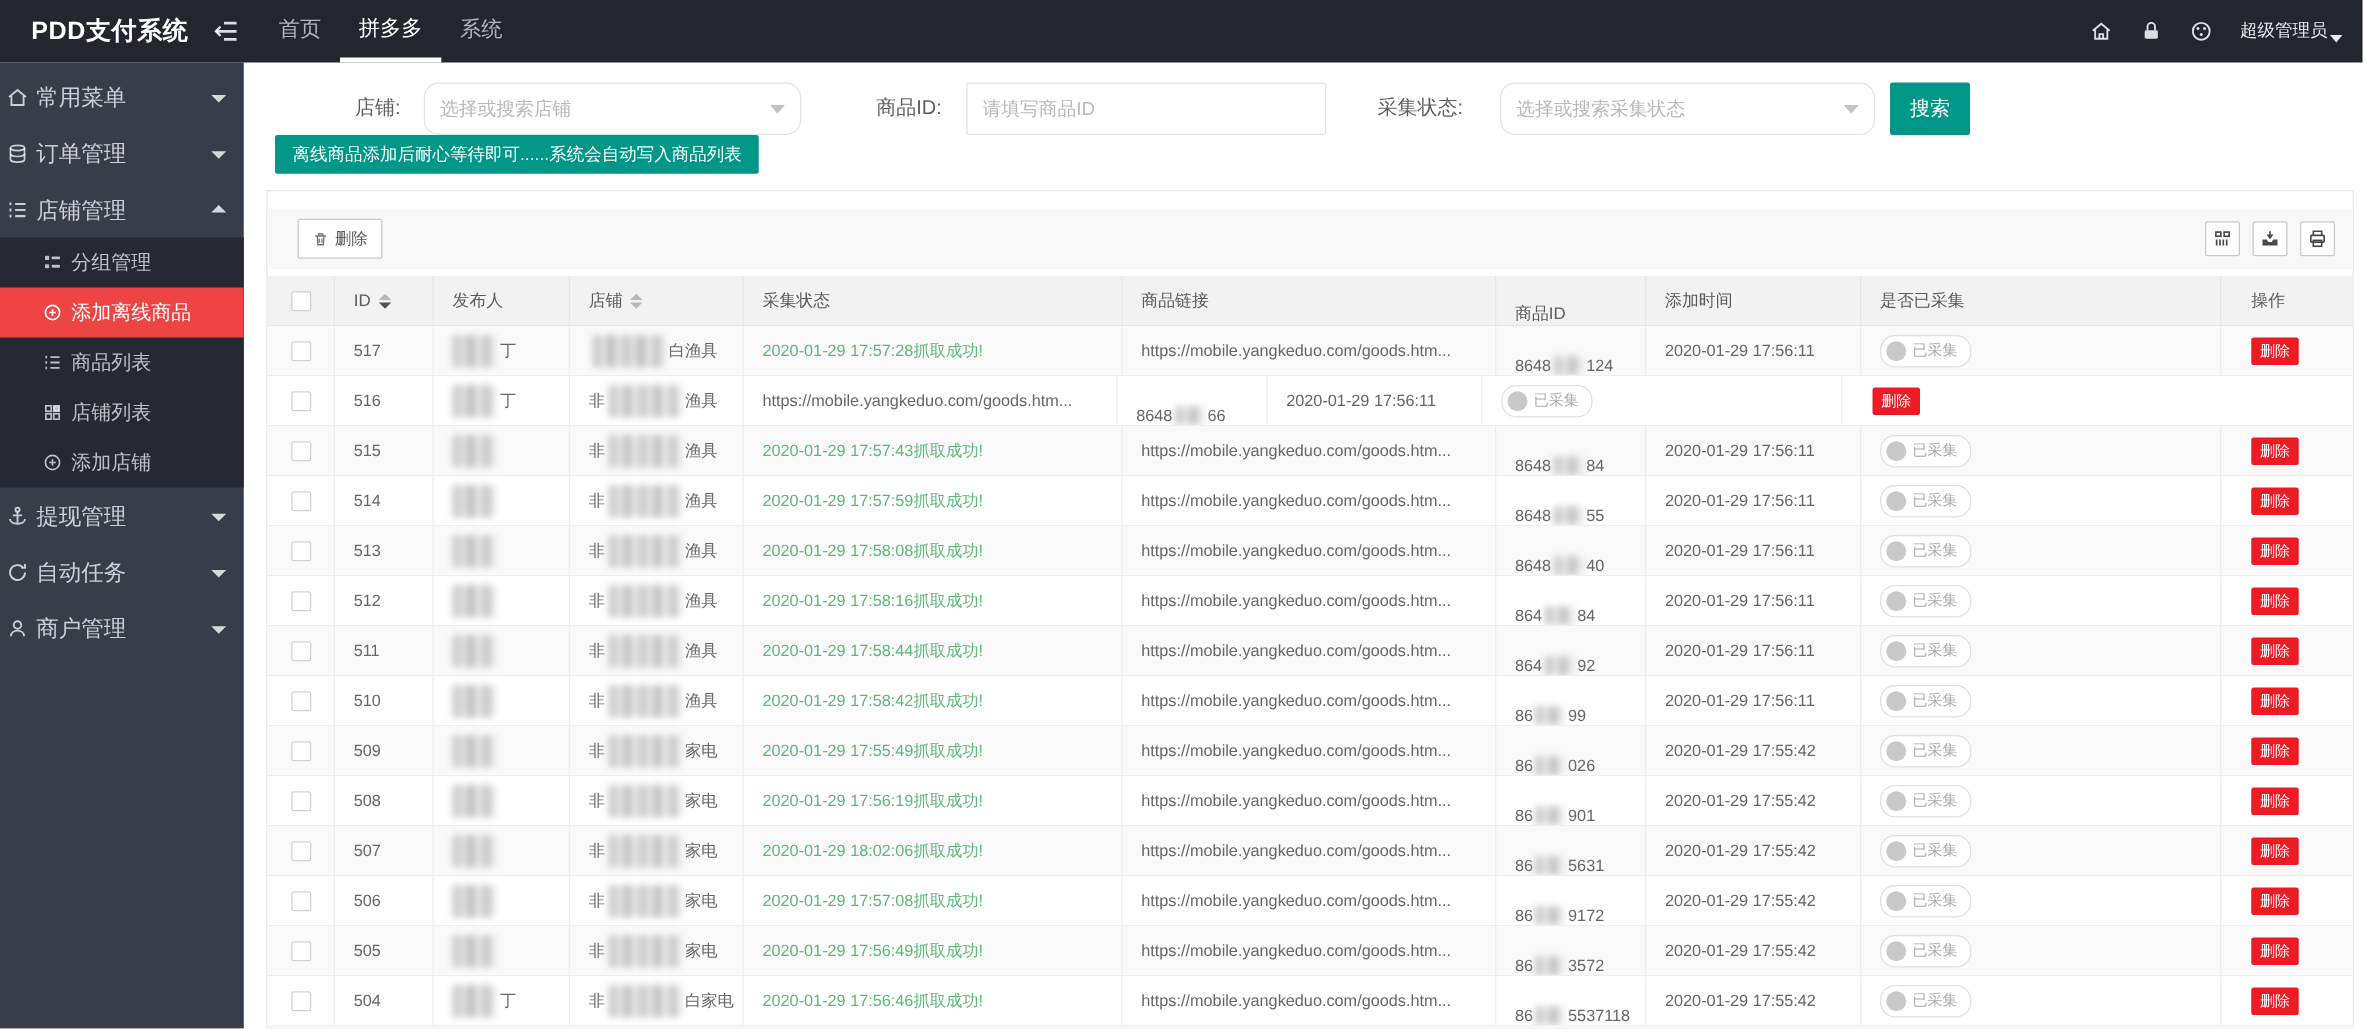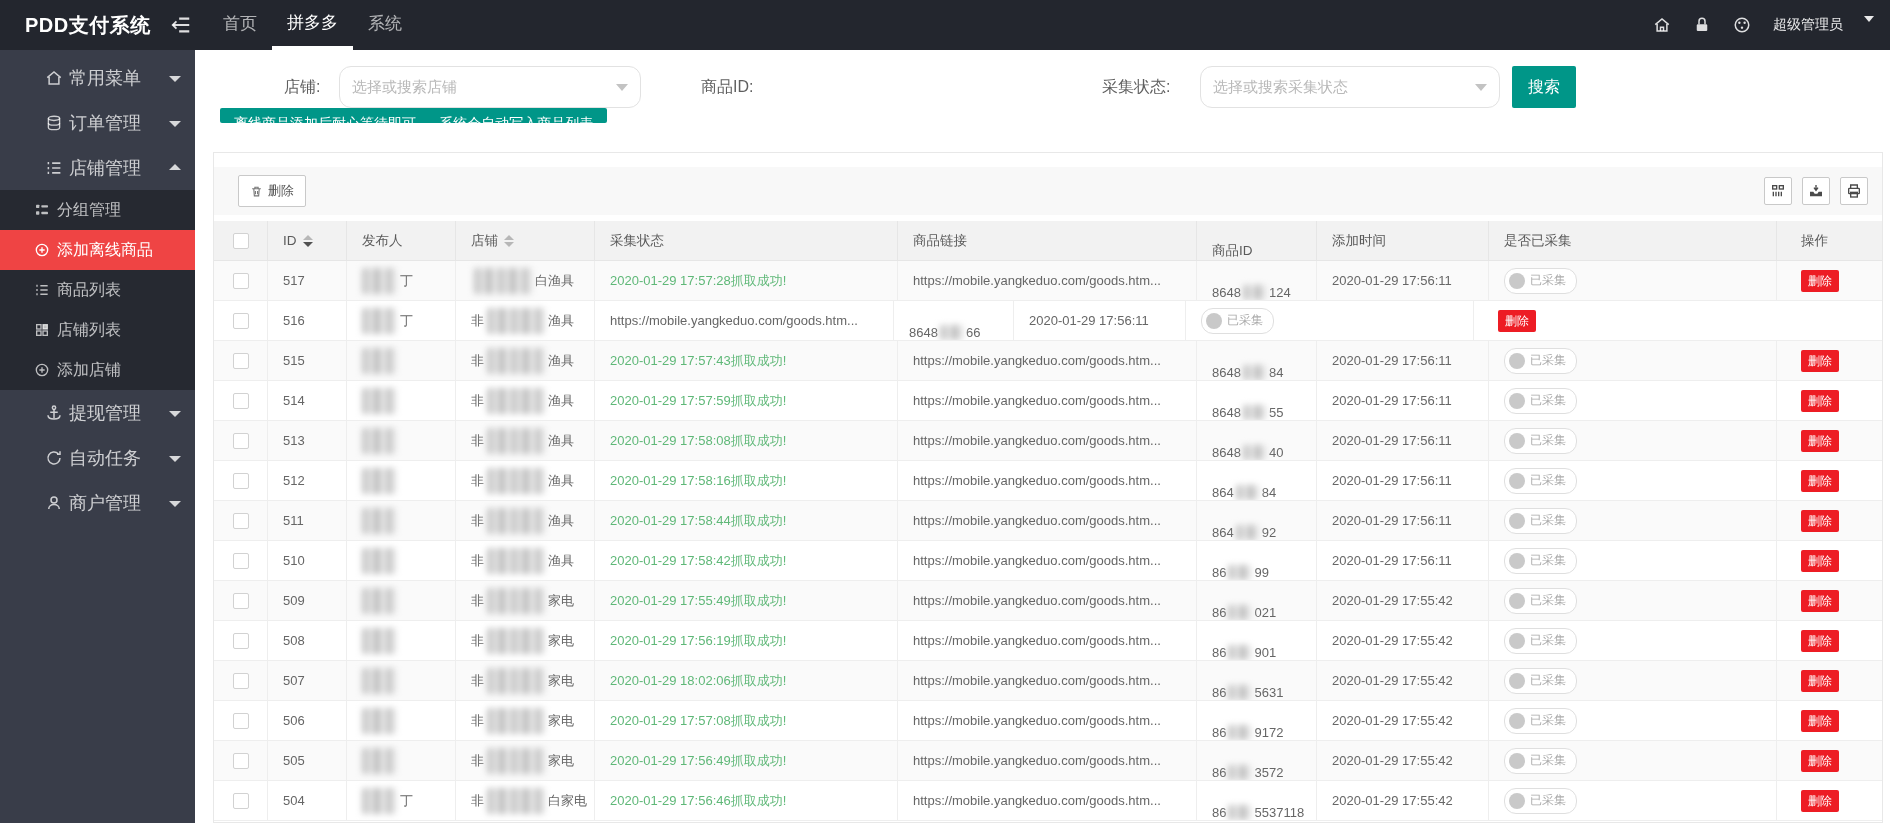--- a/index.html
+++ b/index.html
@@ -9,46 +9,46 @@
   .header{position:absolute;left:0;top:0;width:1890px;height:50px;background:#23262E;z-index:30;}
   .logo{position:absolute;left:25px;top:0;height:50px;line-height:50px;color:#fff;font-size:20px;font-weight:bold;letter-spacing:.5px;}
   .burger{position:absolute;left:170px;top:14px;width:22px;height:22px;color:rgba(255,255,255,.85);cursor:pointer;}
   .burger svg{width:22px;height:22px;}
   .topnav{position:absolute;left:208px;top:0;height:50px;display:flex;}
   .nav-item{height:50px;line-height:48px;padding:0 15px;font-size:17px;color:rgba(255,255,255,.65);cursor:pointer;box-sizing:border-box;}
   .nav-item.active{color:#fff;border-bottom:4px solid #fff;line-height:46px;}
   .h-right{position:absolute;right:16px;top:0;height:50px;display:flex;align-items:center;gap:22px;color:rgba(255,255,255,.85);}
   .h-ico{width:18px;height:18px;display:inline-block;cursor:pointer;}
   .h-ico svg{width:18px;height:18px;}
-  .user-menu{display:flex;align-items:flex-start;gap:21px;cursor:pointer;color:rgba(255,255,255,.9);font-size:14px;}
+  .user-menu{display:flex;align-items:flex-end;gap:2px;cursor:pointer;color:rgba(255,255,255,.9);font-size:14px;}
   .caret{width:0;height:0;border-left:5px solid transparent;border-right:5px solid transparent;border-top:6px solid rgba(255,255,255,.9);display:inline-block;}
   
   .sidebar{position:absolute;left:0;top:50px;width:195px;height:773px;background:#393D49;z-index:20;}
   .side-wrap{padding-top:5px;}
-  .side-item{position:relative;height:45px;display:flex;align-items:center;padding-left:5px;color:rgba(255,255,255,.75);font-size:18px;cursor:pointer;margin-left:40px;}
+  .side-item{position:relative;height:45px;display:flex;align-items:center;padding-left:5px;color:rgba(255,255,255,.75);font-size:18px;cursor:pointer;}
   .si-icon{width:18px;height:18px;margin-right:6px;flex:0 0 18px;}
   .si-icon svg{width:18px;height:18px;}
   .si-chev{position:absolute;right:14px;top:50%;margin-top:-2px;width:0;height:0;
            border-left:6px solid transparent;border-right:6px solid transparent;border-top:6px solid rgba(255,255,255,.8);}
   .si-chev.up{border-top:none;border-bottom:6px solid rgba(255,255,255,.8);margin-top:-4px;}
   .submenu{background:#262931;}
   .side-sub-item{height:40px;display:flex;align-items:center;padding-left:34px;color:rgba(255,255,255,.7);font-size:16px;cursor:pointer;}
   .side-sub-item.active{background:#ef4444;color:#fff;}
   .sc-icon{width:16px;height:16px;margin-right:7px;flex:0 0 16px;}
   .sc-icon svg{width:16px;height:16px;}
   
   .main{position:absolute;left:195px;top:50px;right:0;bottom:0;background:#fff;}
   .flabel{position:absolute;top:16px;height:42px;line-height:42px;font-size:16px;color:#5f5f5f;}
   .fselect{position:absolute;top:16px;height:42px;box-sizing:border-box;border:1px solid #e2e2e2;border-radius:12px;background:#fff;
            display:flex;align-items:center;padding:0 12px;font-size:15px;color:#b9b9b9;cursor:pointer;}
   .fselect .sel-caret{position:absolute;right:12px;width:0;height:0;border-left:6px solid transparent;border-right:6px solid transparent;border-top:7px solid #c3c3c3;}
   .finput{position:absolute;top:16px;height:42px;box-sizing:border-box;border:1px solid #e2e2e2;border-radius:2px;padding:0 12px;font-size:15px;color:#333;outline:none;font-family:inherit;}
   .finput::placeholder{color:#b9b9b9;}
   .search-btn{position:absolute;top:16px;left:1317px;width:64px;height:42px;background:#009688;color:#fff;border:none;border-radius:2px;font-size:16px;cursor:pointer;font-family:inherit;}
-  .notice{position:absolute;left:25px;top:58px;height:15px;line-height:31px;background:#009688;color:#fff;font-size:14px;padding:0 14px;border-radius:2px;}
+  .notice{position:absolute;left:25px;top:58px;height:31px;line-height:31px;background:#009688;color:#fff;font-size:14px;padding:0 14px;border-radius:2px;}
   
   .card{position:absolute;left:18px;top:102px;width:1670px;height:671px;box-sizing:border-box;background:#fff;border:1px solid #e8e8e8;padding-left:40px;}
   .toolbar{position:absolute;left:0;top:14px;right:0;height:48px;background:#f8f8f8;}
   .del-toolbar{position:absolute;left:24px;top:8px;height:32px;display:flex;align-items:center;gap:5px;background:#fff;border:1px solid #c9c9c9;border-radius:2px;padding:0 11px;font-size:13px;color:#555;cursor:pointer;font-family:inherit;}
   .del-toolbar svg{width:13px;height:13px;color:#757575;}
   .tool-icons{position:absolute;right:14px;top:10px;display:flex;gap:10px;}
   .tool-btn{width:28px;height:28px;box-sizing:border-box;border:1px solid #c9c9c9;border-radius:2px;background:#fff;display:flex;align-items:center;justify-content:center;color:#4a4a4a;cursor:pointer;}
   .tool-btn svg{width:16px;height:16px;}
   .thead{position:absolute;left:0;top:68px;right:0;height:40px;background:#f2f2f2;display:flex;border-bottom:1px solid #e6e6e6;box-sizing:border-box;}
   .tbody{position:absolute;left:0;top:108px;right:0;bottom:0;overflow:hidden;}
@@ -233,20 +233,21 @@
   </div>
 
   <div class="main">
 
     <div class="flabel" style="left:89px">店铺:</div>
     <div class="fselect" style="left:144px;width:302px">
       <span>选择或搜索店铺</span>
       <i class="sel-caret"></i>
     </div>
     <div class="flabel" style="left:506px">商品ID:</div>
+    <input class="finput" style="left: 578px; width: 288px;" placeholder="请填写商品ID">
     <div class="flabel" style="left:907px">采集状态:</div>
     <div class="fselect" style="left:1005px;width:300px">
       <span>选择或搜索采集状态</span>
       <i class="sel-caret"></i>
     </div>
     <button class="search-btn">搜索</button>
 
     <div class="notice">离线商品添加后耐心等待即可......系统会自动写入商品列表</div>
 
     <div class="card">
@@ -591,21 +592,21 @@
     <div class="td c3">
       <span>非</span>
       <span class="blur blur-shop"></span>
       <span>家电</span>
     </div>
     <div class="td c4 green">2020-01-29 17:55:49抓取成功!</div>
     <div class="td c5">https://mobile.yangkeduo.com/goods.htm...</div>
     <div class="td c6">
       <span>86</span>
       <span class="blur blur-gid"></span>
-      <span>021</span>
+      <span>026</span>
     </div>
     <div class="td c7">2020-01-29 17:55:42</div>
     <div class="td c8">
       <span class="pill">
         <i class="dot"></i>
         <em>已采集</em>
       </span>
     </div>
     <div class="td c9">
       <button class="del-row">删除</button>

